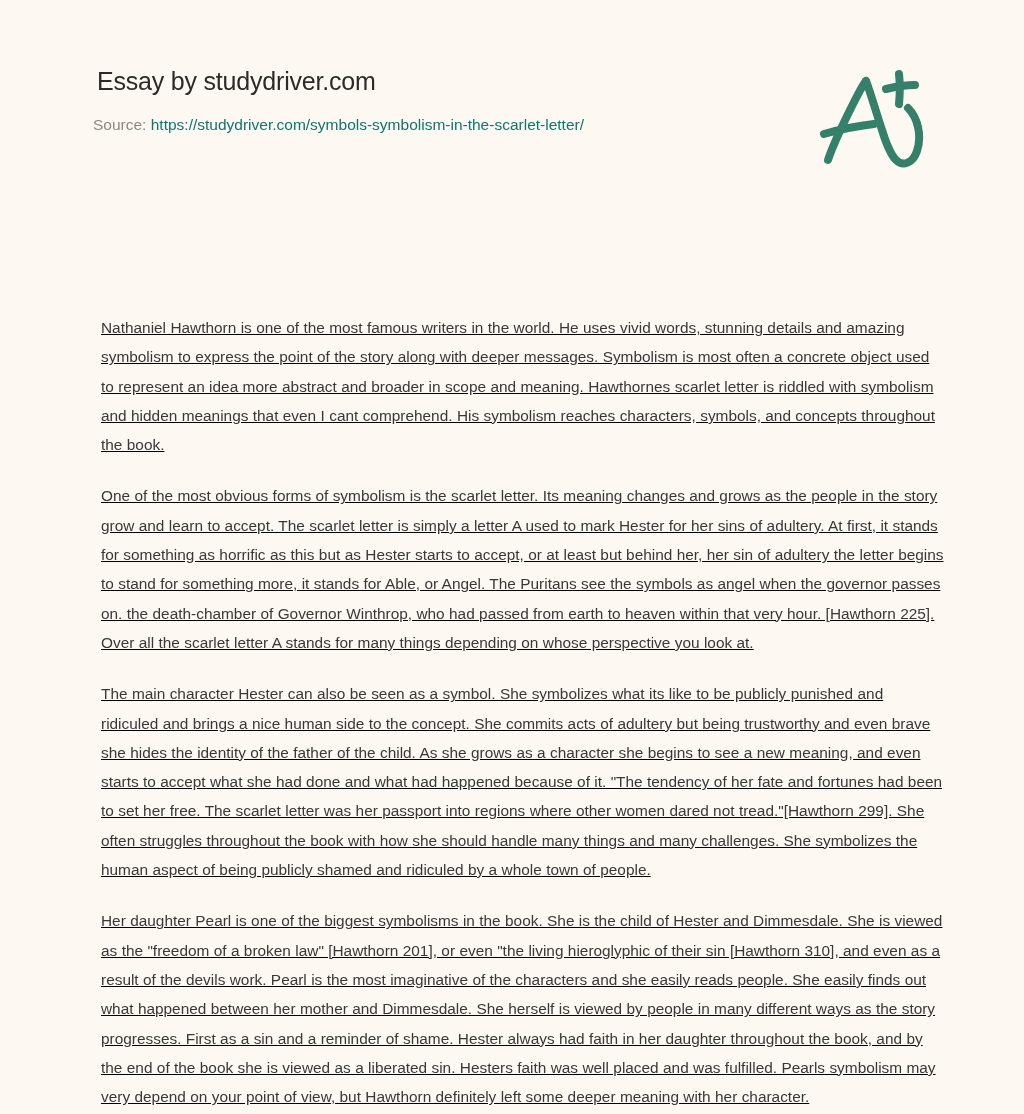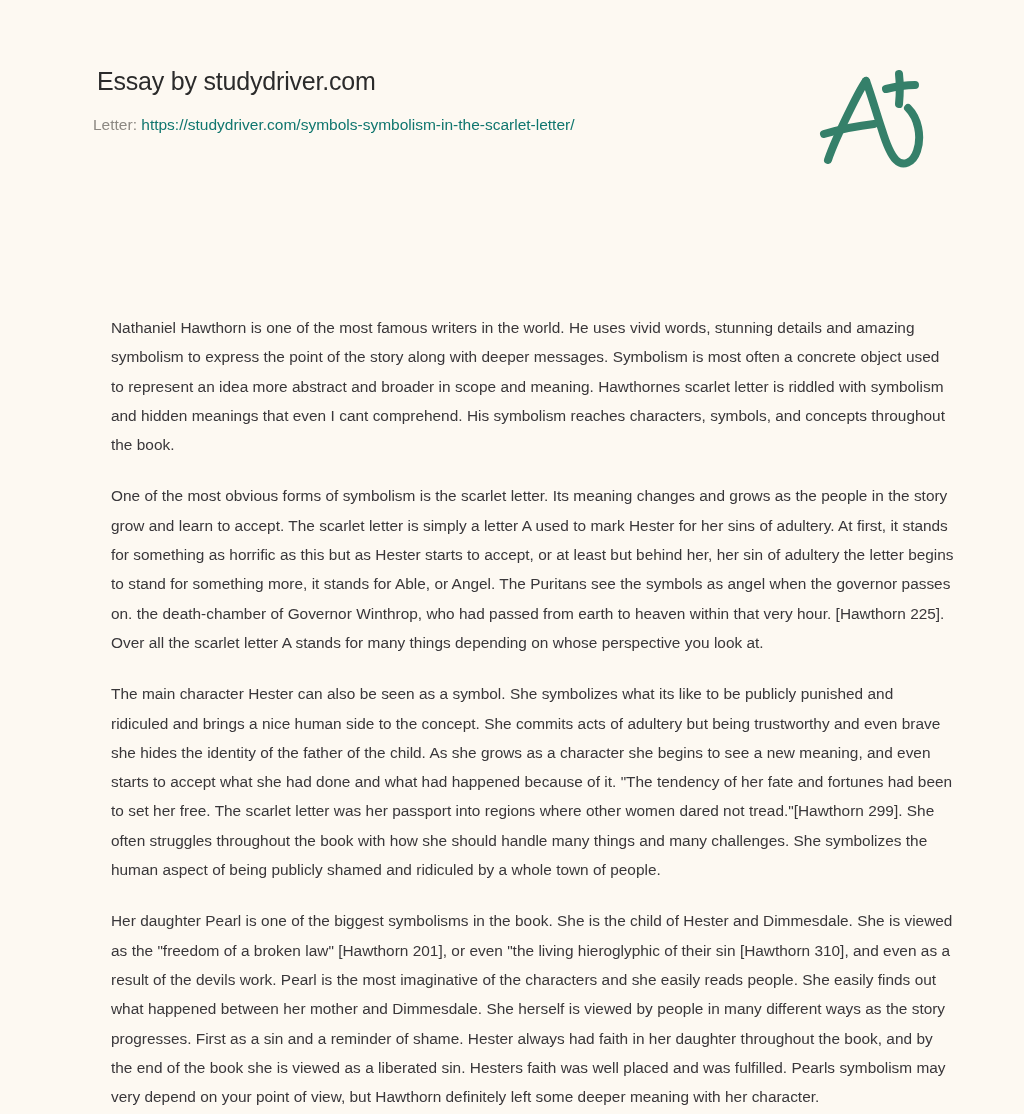--- a/index.html
+++ b/index.html
@@ -83,25 +83,26 @@
     font-weight: bold;
     color: #1f1f1f;
     letter-spacing: -0.3px;
     line-height: 1.25;
     margin: 0;
   }
 
   
   .body-copy {
     position: absolute;
-    left: 111px;
+    left: 101px;
     top: 313px;
     width: 843px;
     height: 801px;
     overflow: hidden;
+    text-decoration: underline;
   }
 
   .body-copy p {
     margin: 0 0 22px 0;
     font-size: 15.4px;
     line-height: 29.3px;
     color: #39373a;
     text-align: left;
     word-spacing: 0.1px;
   }
@@ -111,21 +112,21 @@
   }
 </style>
 </head>
 <body>
 
 <div class="page">
 
   <div class="header">
     <p class="byline">Essay by studydriver.com</p>
     <p class="source-line">
-      <span class="source-label">Letter:</span>
+      <span class="source-label">Source:</span>
       <a class="source-url" href="#">https://studydriver.com/symbols-symbolism-in-the-scarlet-letter/</a>
     </p>
   </div>
 
   <div class="logo">
     <svg viewBox="0 0 120 106" xmlns="http://www.w3.org/2000/svg">
       <g fill="none" stroke="#35806a" stroke-linecap="round" stroke-linejoin="round">
 
         <path d="M16 96 C20 84 30 62 40 42 C45 32 50 22 54 17" stroke-width="8"></path>
 

